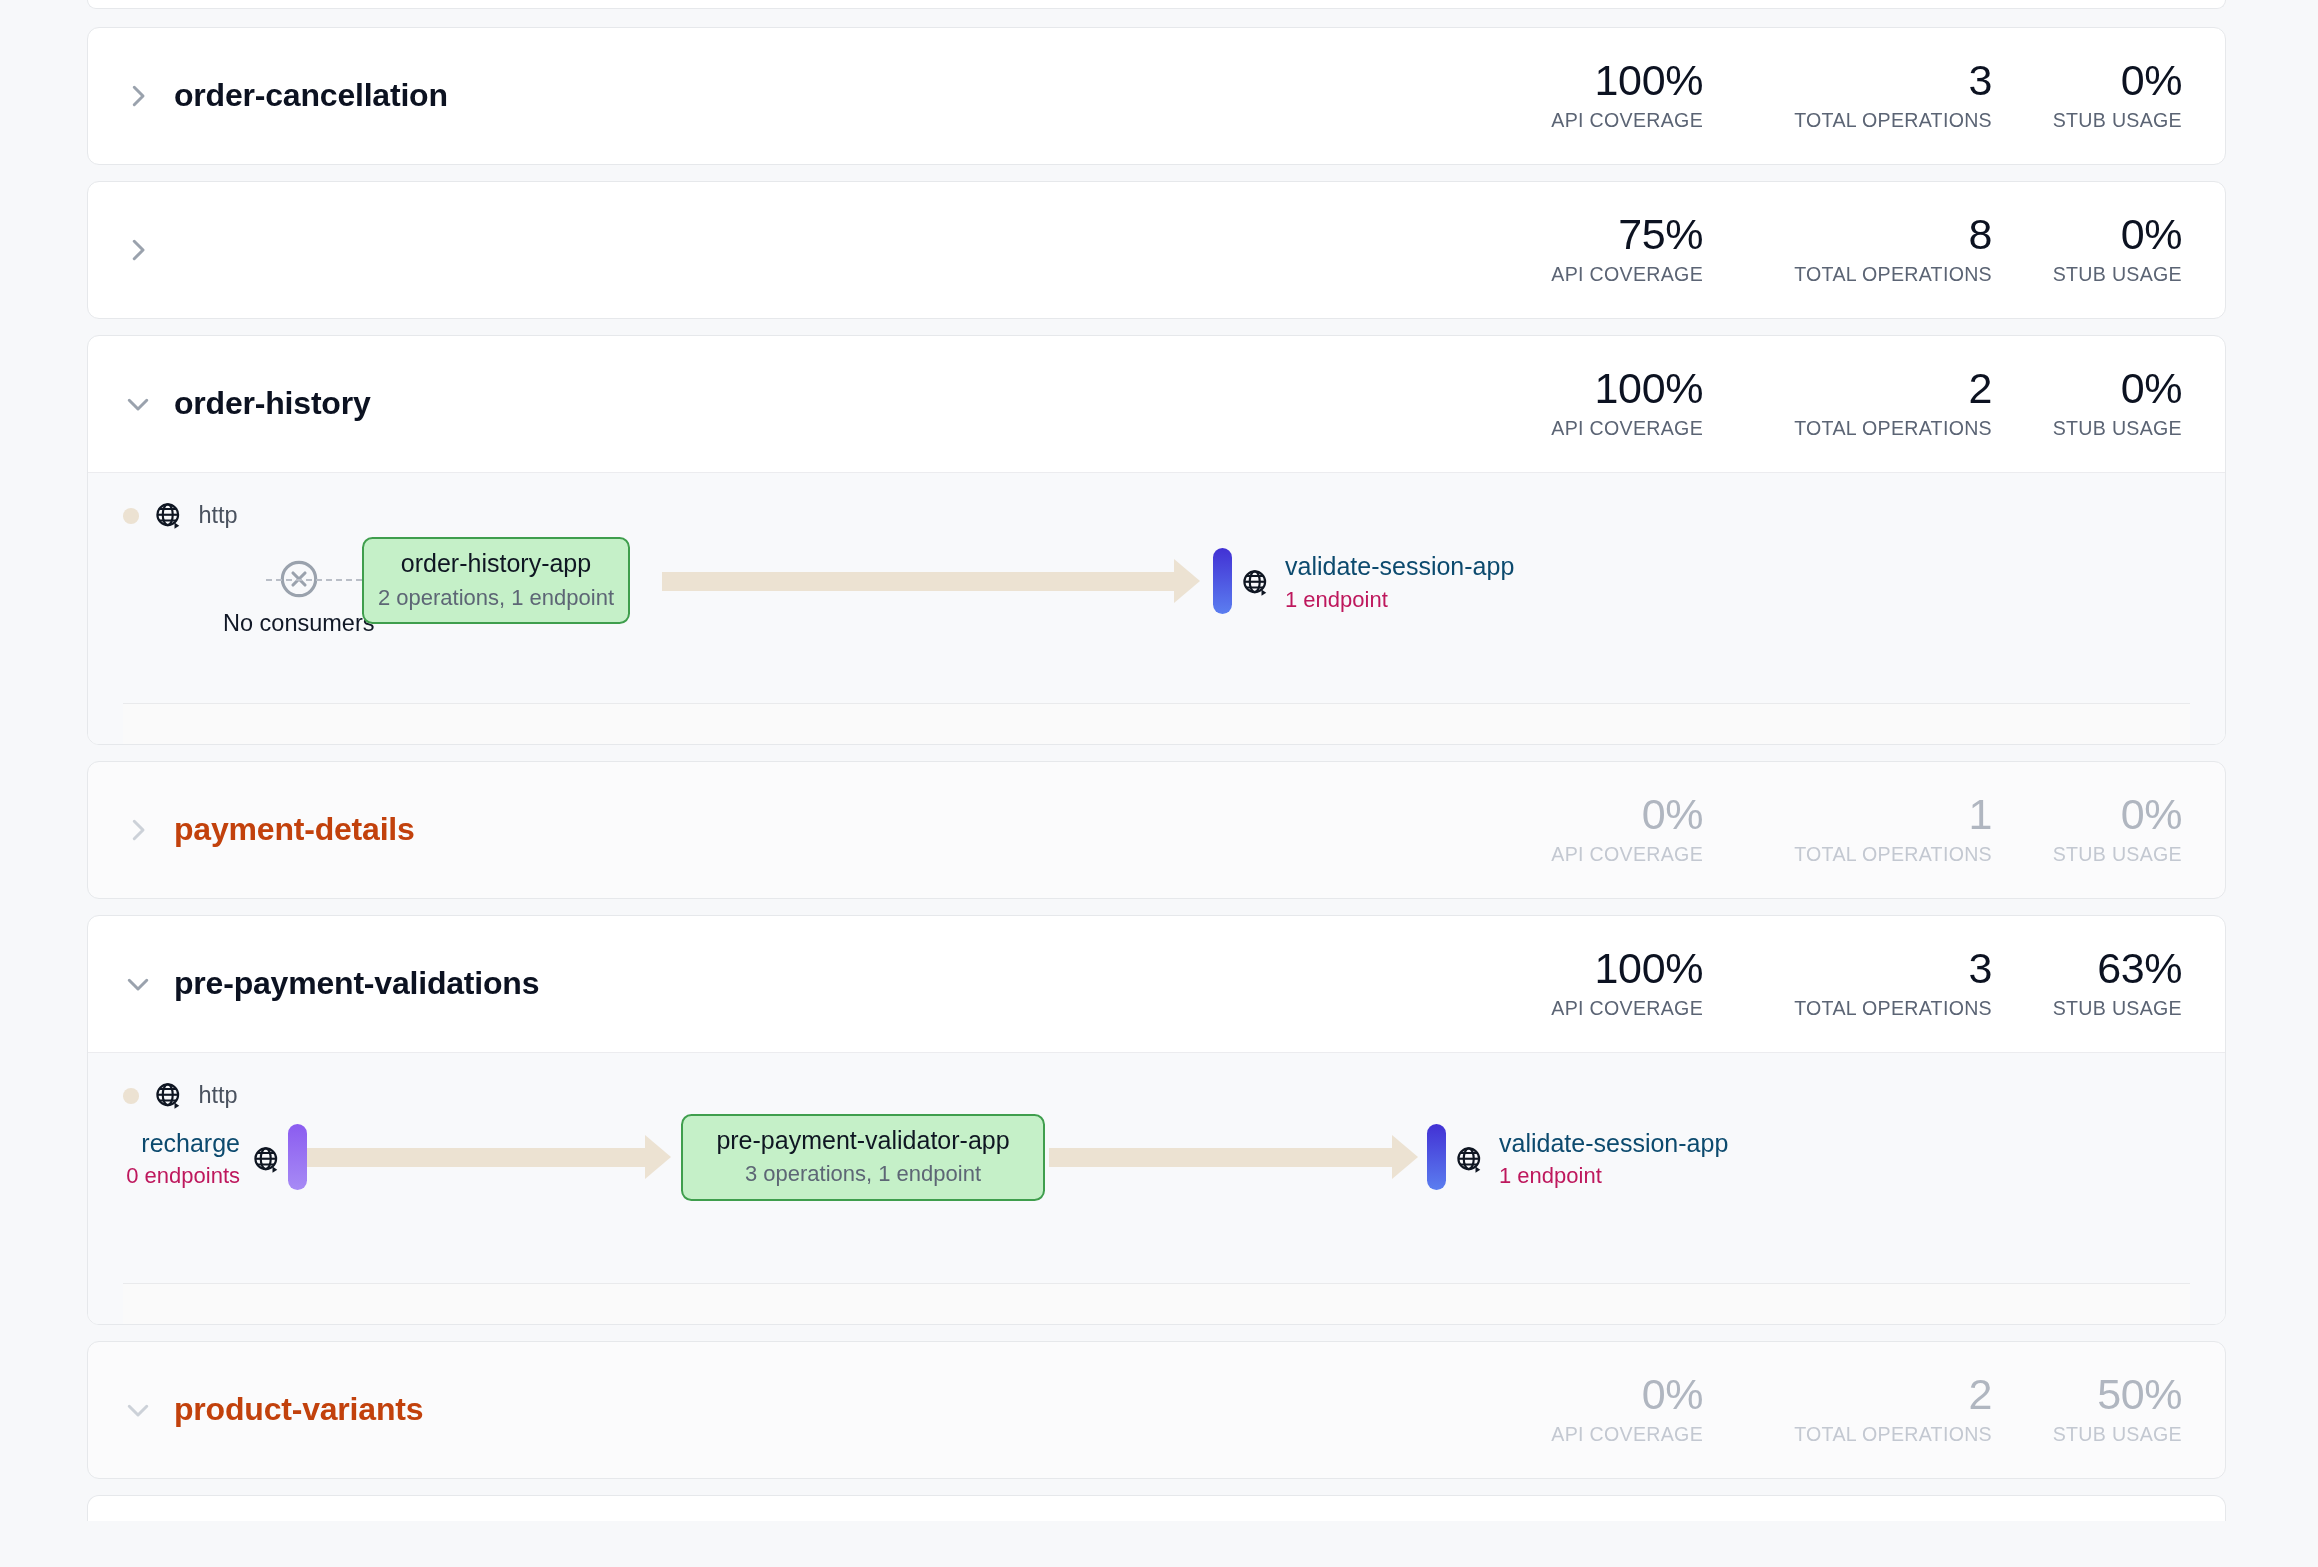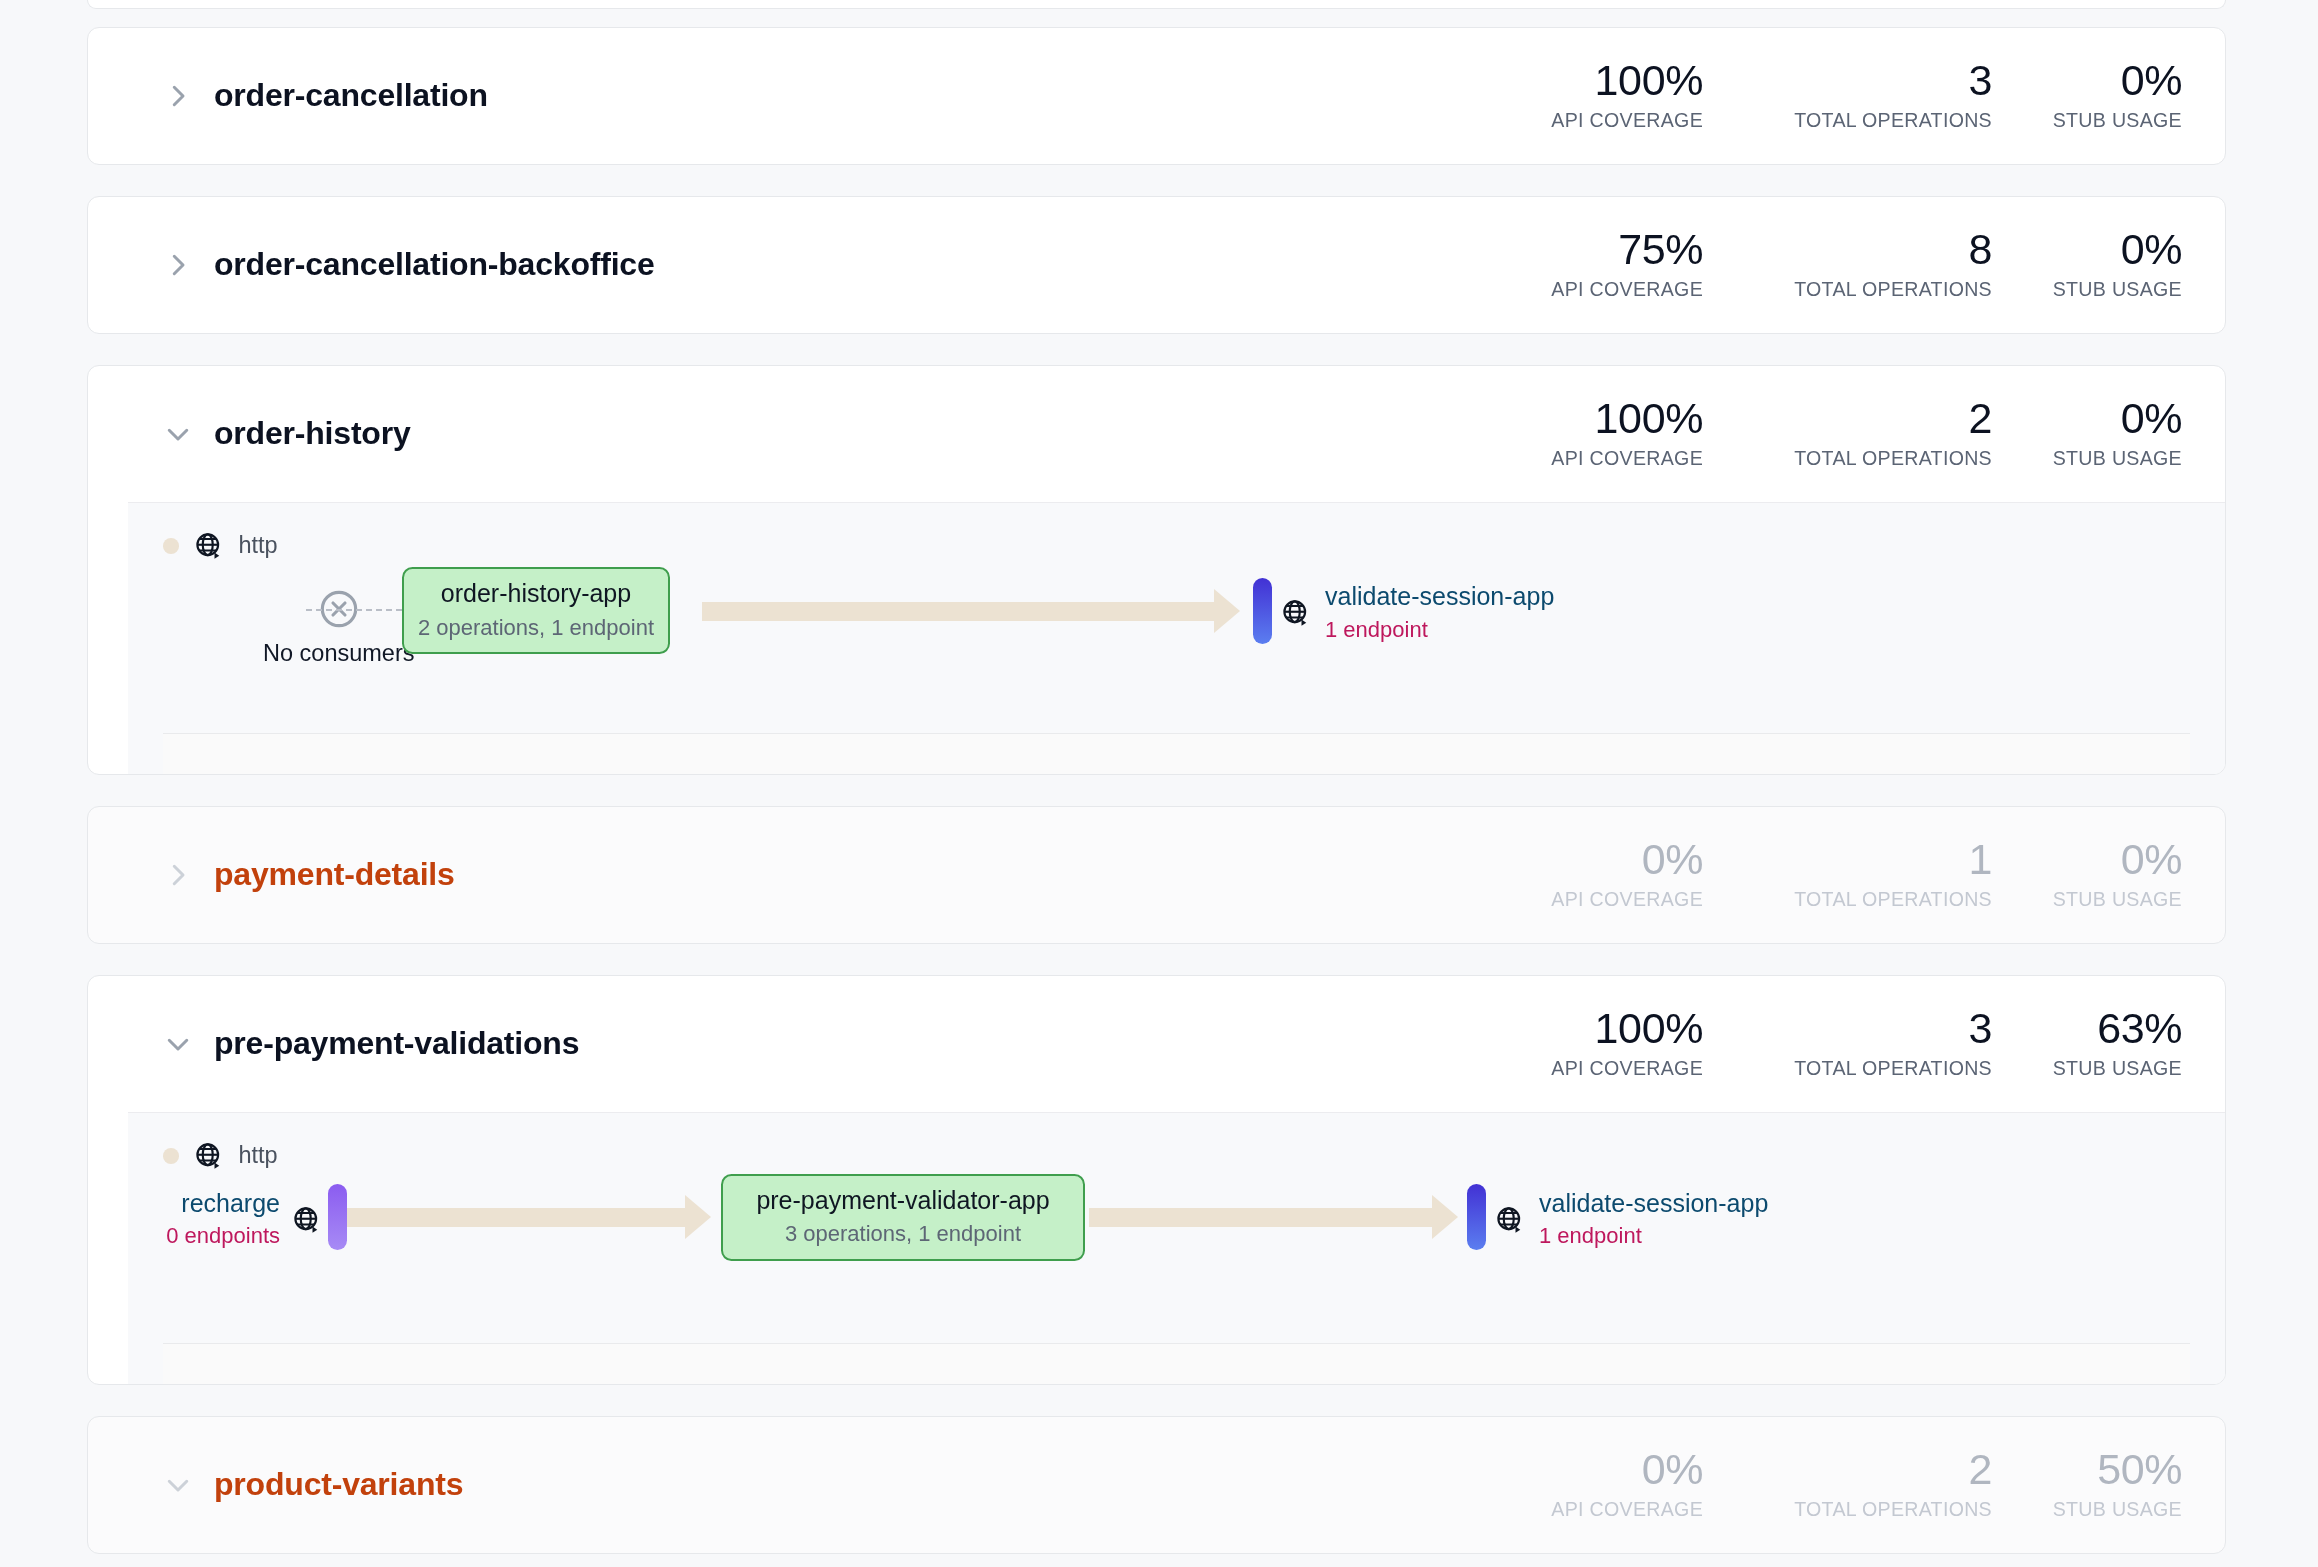--- a/index.html
+++ b/index.html
@@ -18,23 +18,22 @@
     padding: 0 87px;
   }
 
   
   .card {
     position: relative;
     width: 2139px;
     background: #ffffff;
     border: 1.3px solid #e6e8eb;
     border-radius: 12px;
-    margin-bottom: 31px;
+    margin-bottom: 16px;
     overflow: hidden;
-    padding-left: 40px;
   }
   .card.dim { background: #fbfbfc; }
   .card.expanded { background: #ffffff; }
 
   .card-header {
     display: flex;
     align-items: center;
     height: 136px;
     padding: 0 43px 0 35px;
   }
@@ -268,21 +267,20 @@
     </div>
   </div>
 
   <div class="card">
     <div class="card-header">
       <span class="chevron">
         <svg width="30" height="30" viewBox="0 0 24 24" fill="none" stroke="#9aa2ad" stroke-width="2.4" stroke-linecap="round" stroke-linejoin="round">
             <polyline points="9 5 16 12 9 19"></polyline>
           </svg>
       </span>
-      <span class="svc-name">order-cancellation-backoffice</span>
       <div class="metrics">
         <div class="metric api">
           <div class="metric-val">75%</div>
           <div class="metric-lbl">API COVERAGE</div>
         </div>
         <div class="metric ops">
           <div class="metric-val">8</div>
           <div class="metric-lbl">TOTAL OPERATIONS</div>
         </div>
         <div class="metric stub">

